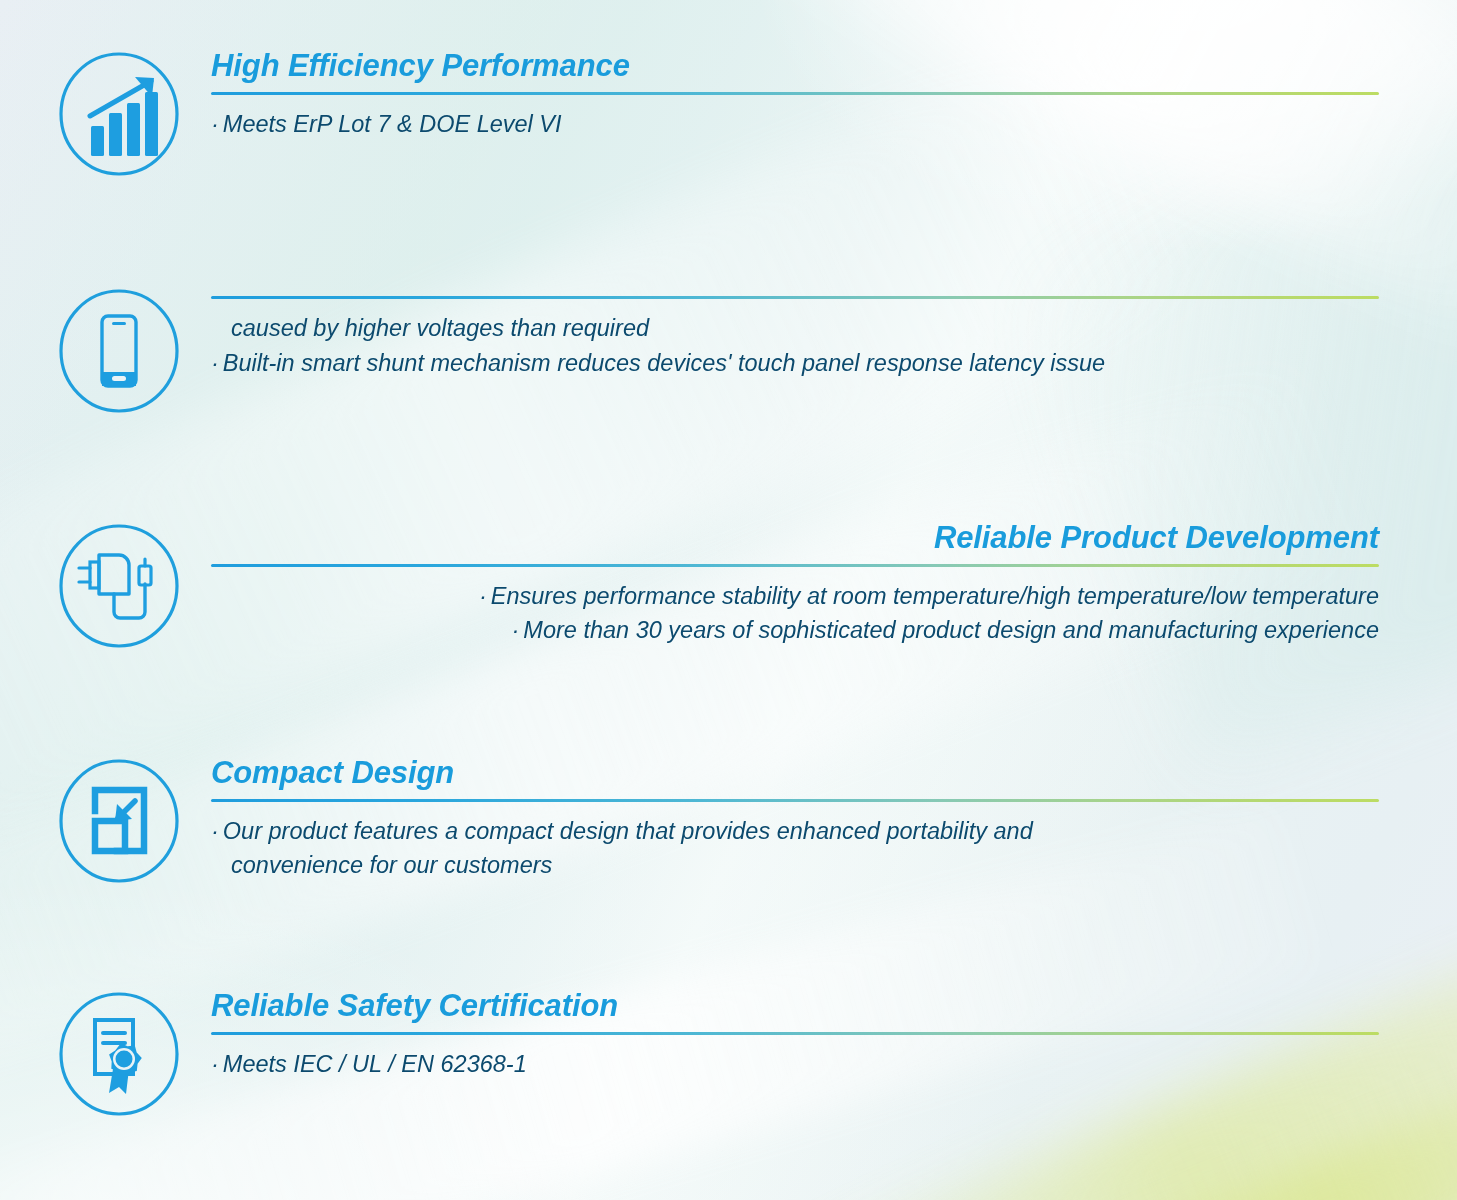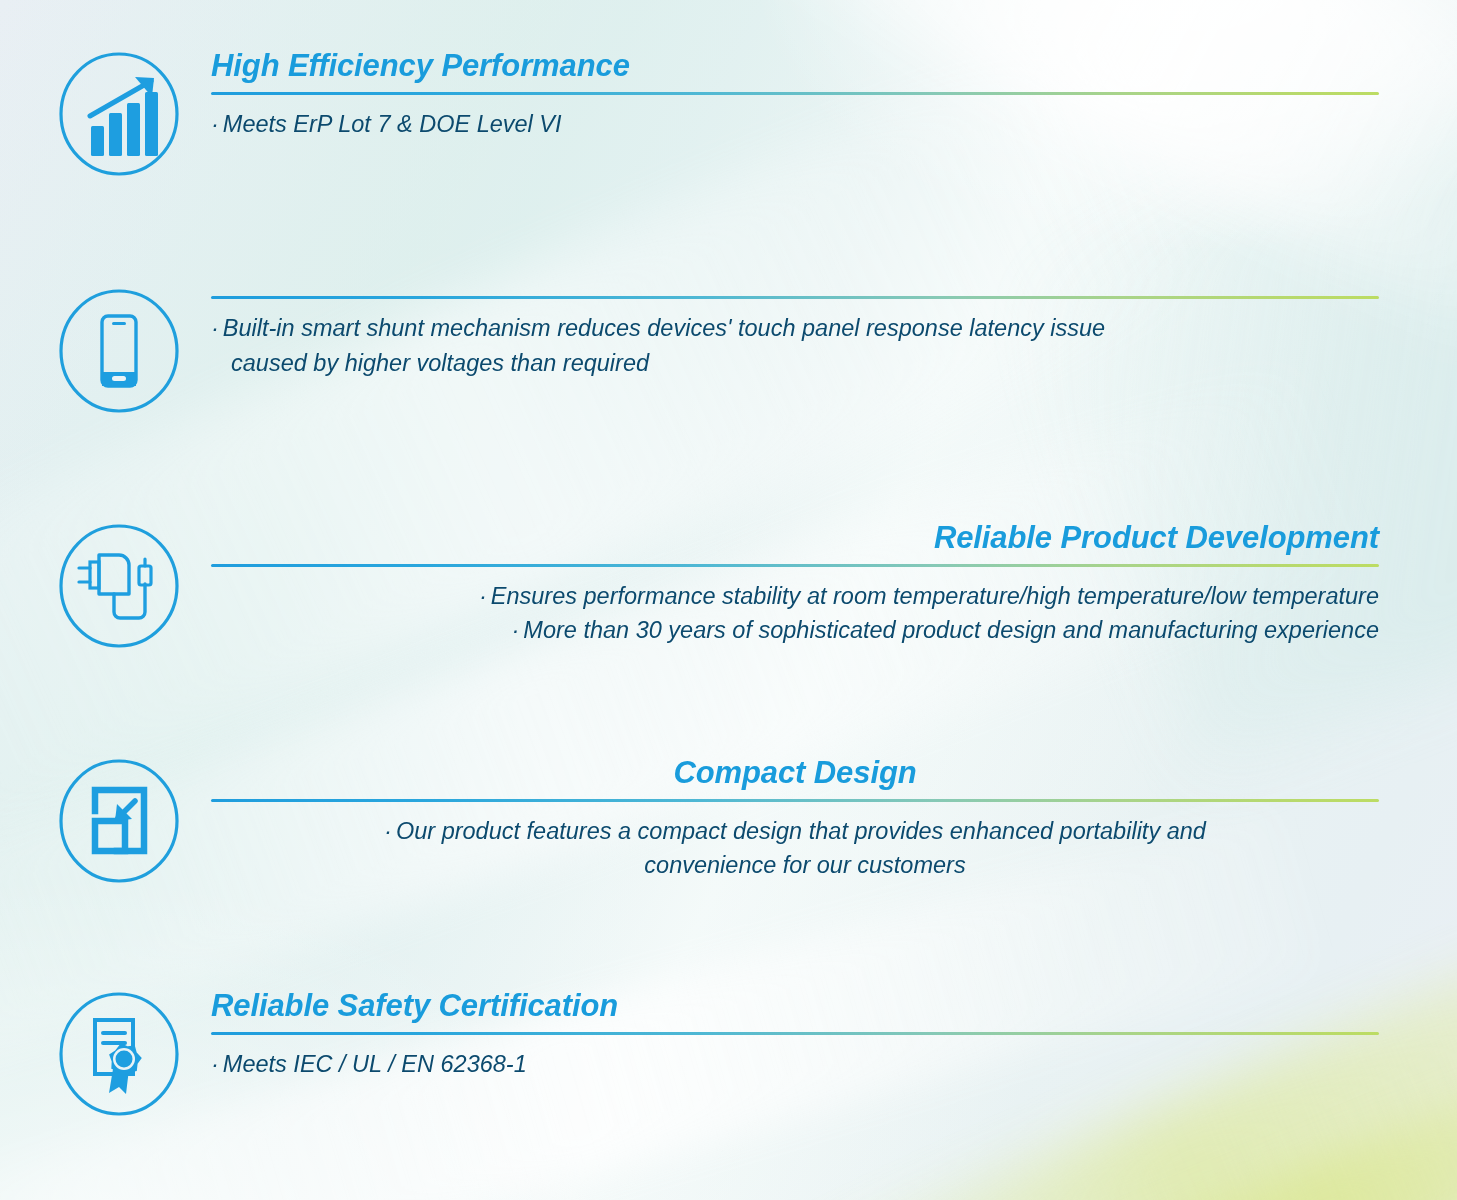--- a/index.html
+++ b/index.html
@@ -232,22 +232,22 @@
           <ellipse cx="62" cy="64" rx="58" ry="60" fill="none" stroke="#1f9fdd" stroke-width="3.2"></ellipse>
           <rect x="45" y="29" width="34" height="70" rx="6" ry="6" fill="none" stroke="#1e9ee0" stroke-width="3.4"></rect>
           <rect x="55" y="35" width="14" height="3" rx="1.5" fill="#1e9ee0"></rect>
           <rect x="45" y="85" width="34" height="14" rx="0" fill="#1e9ee0"></rect>
           <rect x="55" y="89" width="14" height="5" rx="2.5" fill="#eaf3f6"></rect>
         </svg>
       </div>
       <div class="feature-body" style="top:0;">
         <div class="divider" style="width:1168px;"></div>
         <div class="feature-desc">
+          <div class="line indent"><span>caused by higher voltages than required</span></div>
           <div class="line"><span class="bullet">·</span><span>Built-in smart shunt mechanism reduces devices' touch panel response latency issue</span></div>
-          <div class="line indent"><span>caused by higher voltages than required</span></div>
         </div>
       </div>
     </div>
 
     <div class="feature-row" style="top:522px;">
       <div class="icon-wrap" style="top:0;">
         <svg width="124" height="128" viewBox="0 0 124 128" aria-hidden="true">
           <ellipse cx="62" cy="64" rx="58" ry="60" fill="none" stroke="#1f9fdd" stroke-width="3.2"></ellipse>
 
           <path d="M42 33 L62 33 A10 10 0 0 1 72 43 L72 72 L42 72 Z" fill="none" stroke="#1e9ee0" stroke-width="3.4" stroke-linejoin="round"></path>
@@ -278,21 +278,21 @@
           <ellipse cx="62" cy="64" rx="58" ry="60" fill="none" stroke="#1f9fdd" stroke-width="3.2"></ellipse>
 
           <path d="M38 54 L38 33 L87 33 L87 94 L60 94" fill="none" stroke="#1e9ee0" stroke-width="6.5" stroke-linecap="square"></path>
 
           <rect x="38" y="64" width="30" height="30" fill="none" stroke="#1e9ee0" stroke-width="6.5"></rect>
 
           <path d="M78 44 L61 61" stroke="#1e9ee0" stroke-width="5.5" stroke-linecap="round"></path>
           <path d="M75 62 L58 64 L60 47 Z" fill="#1e9ee0"></path>
         </svg>
       </div>
-      <div class="feature-body" style="top:0;text-align:center;">
+      <div class="feature-body" style="top:0;">
         <div class="feature-title">Compact Design</div>
         <div class="divider" style="width:1168px;"></div>
         <div class="feature-desc">
           <div class="line"><span class="bullet">·</span><span>Our product features a compact design that provides enhanced portability and</span></div>
           <div class="line indent"><span>convenience for our customers</span></div>
         </div>
       </div>
     </div>
 
     <div class="feature-row" style="top:990px;">

